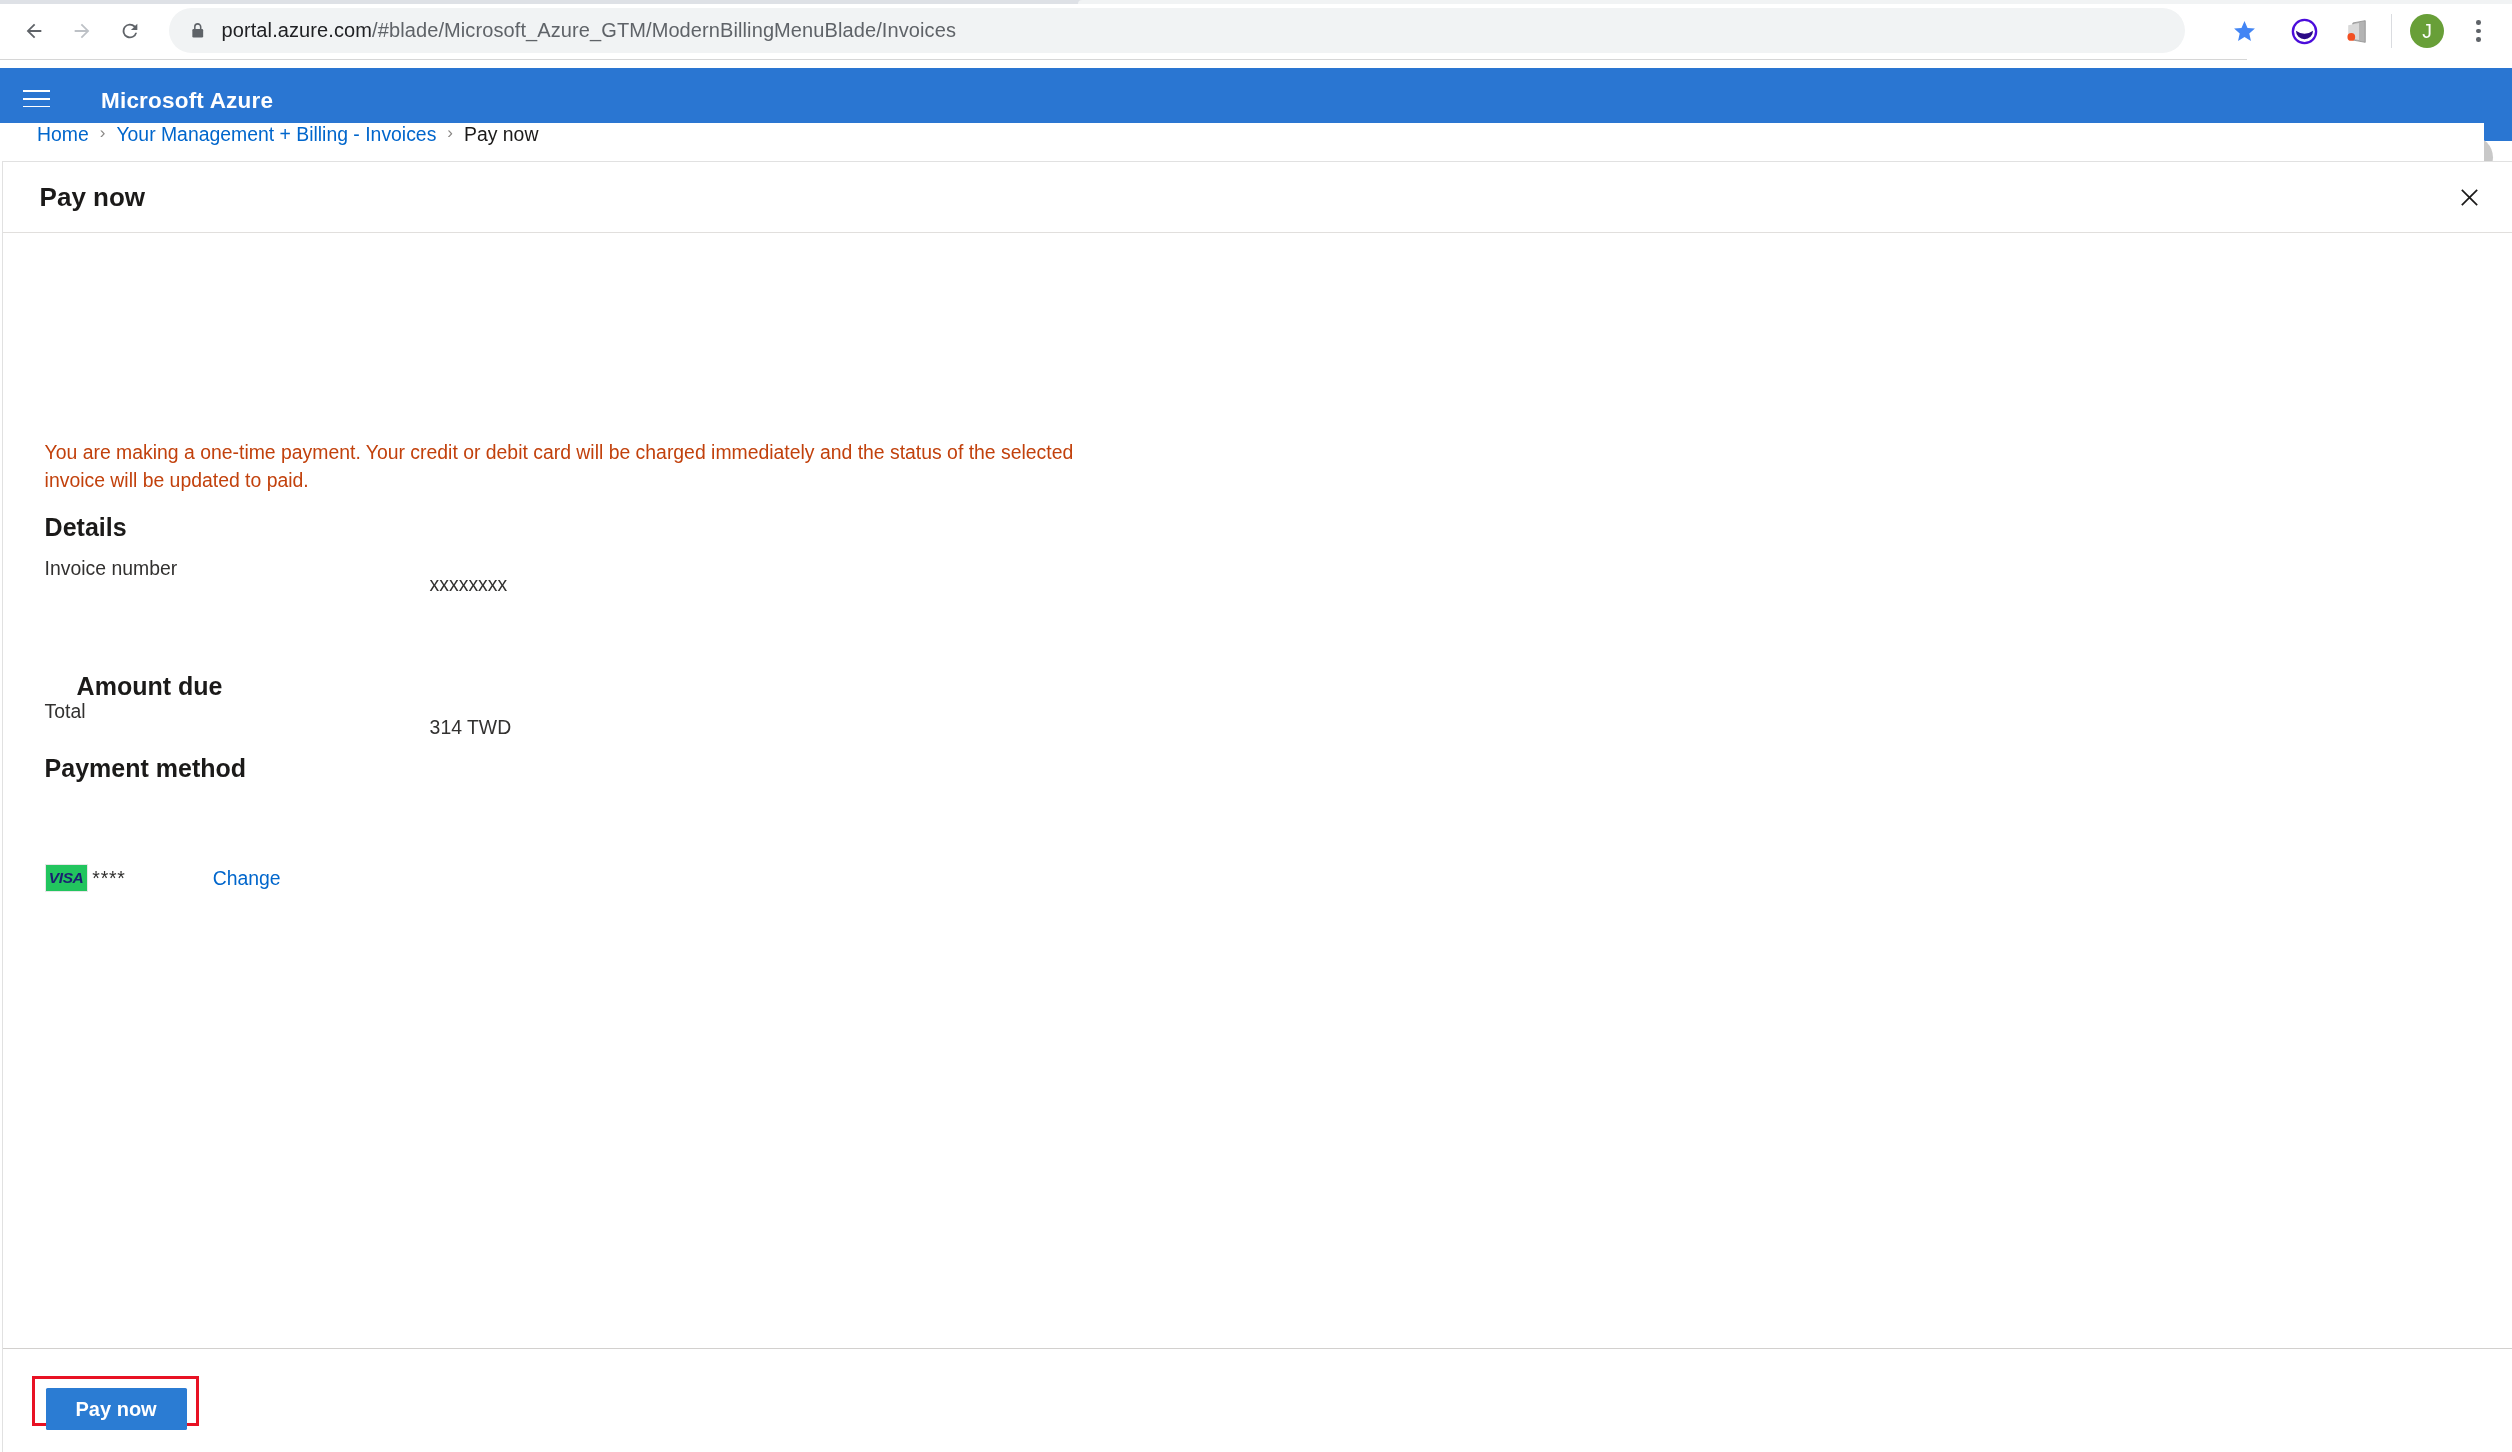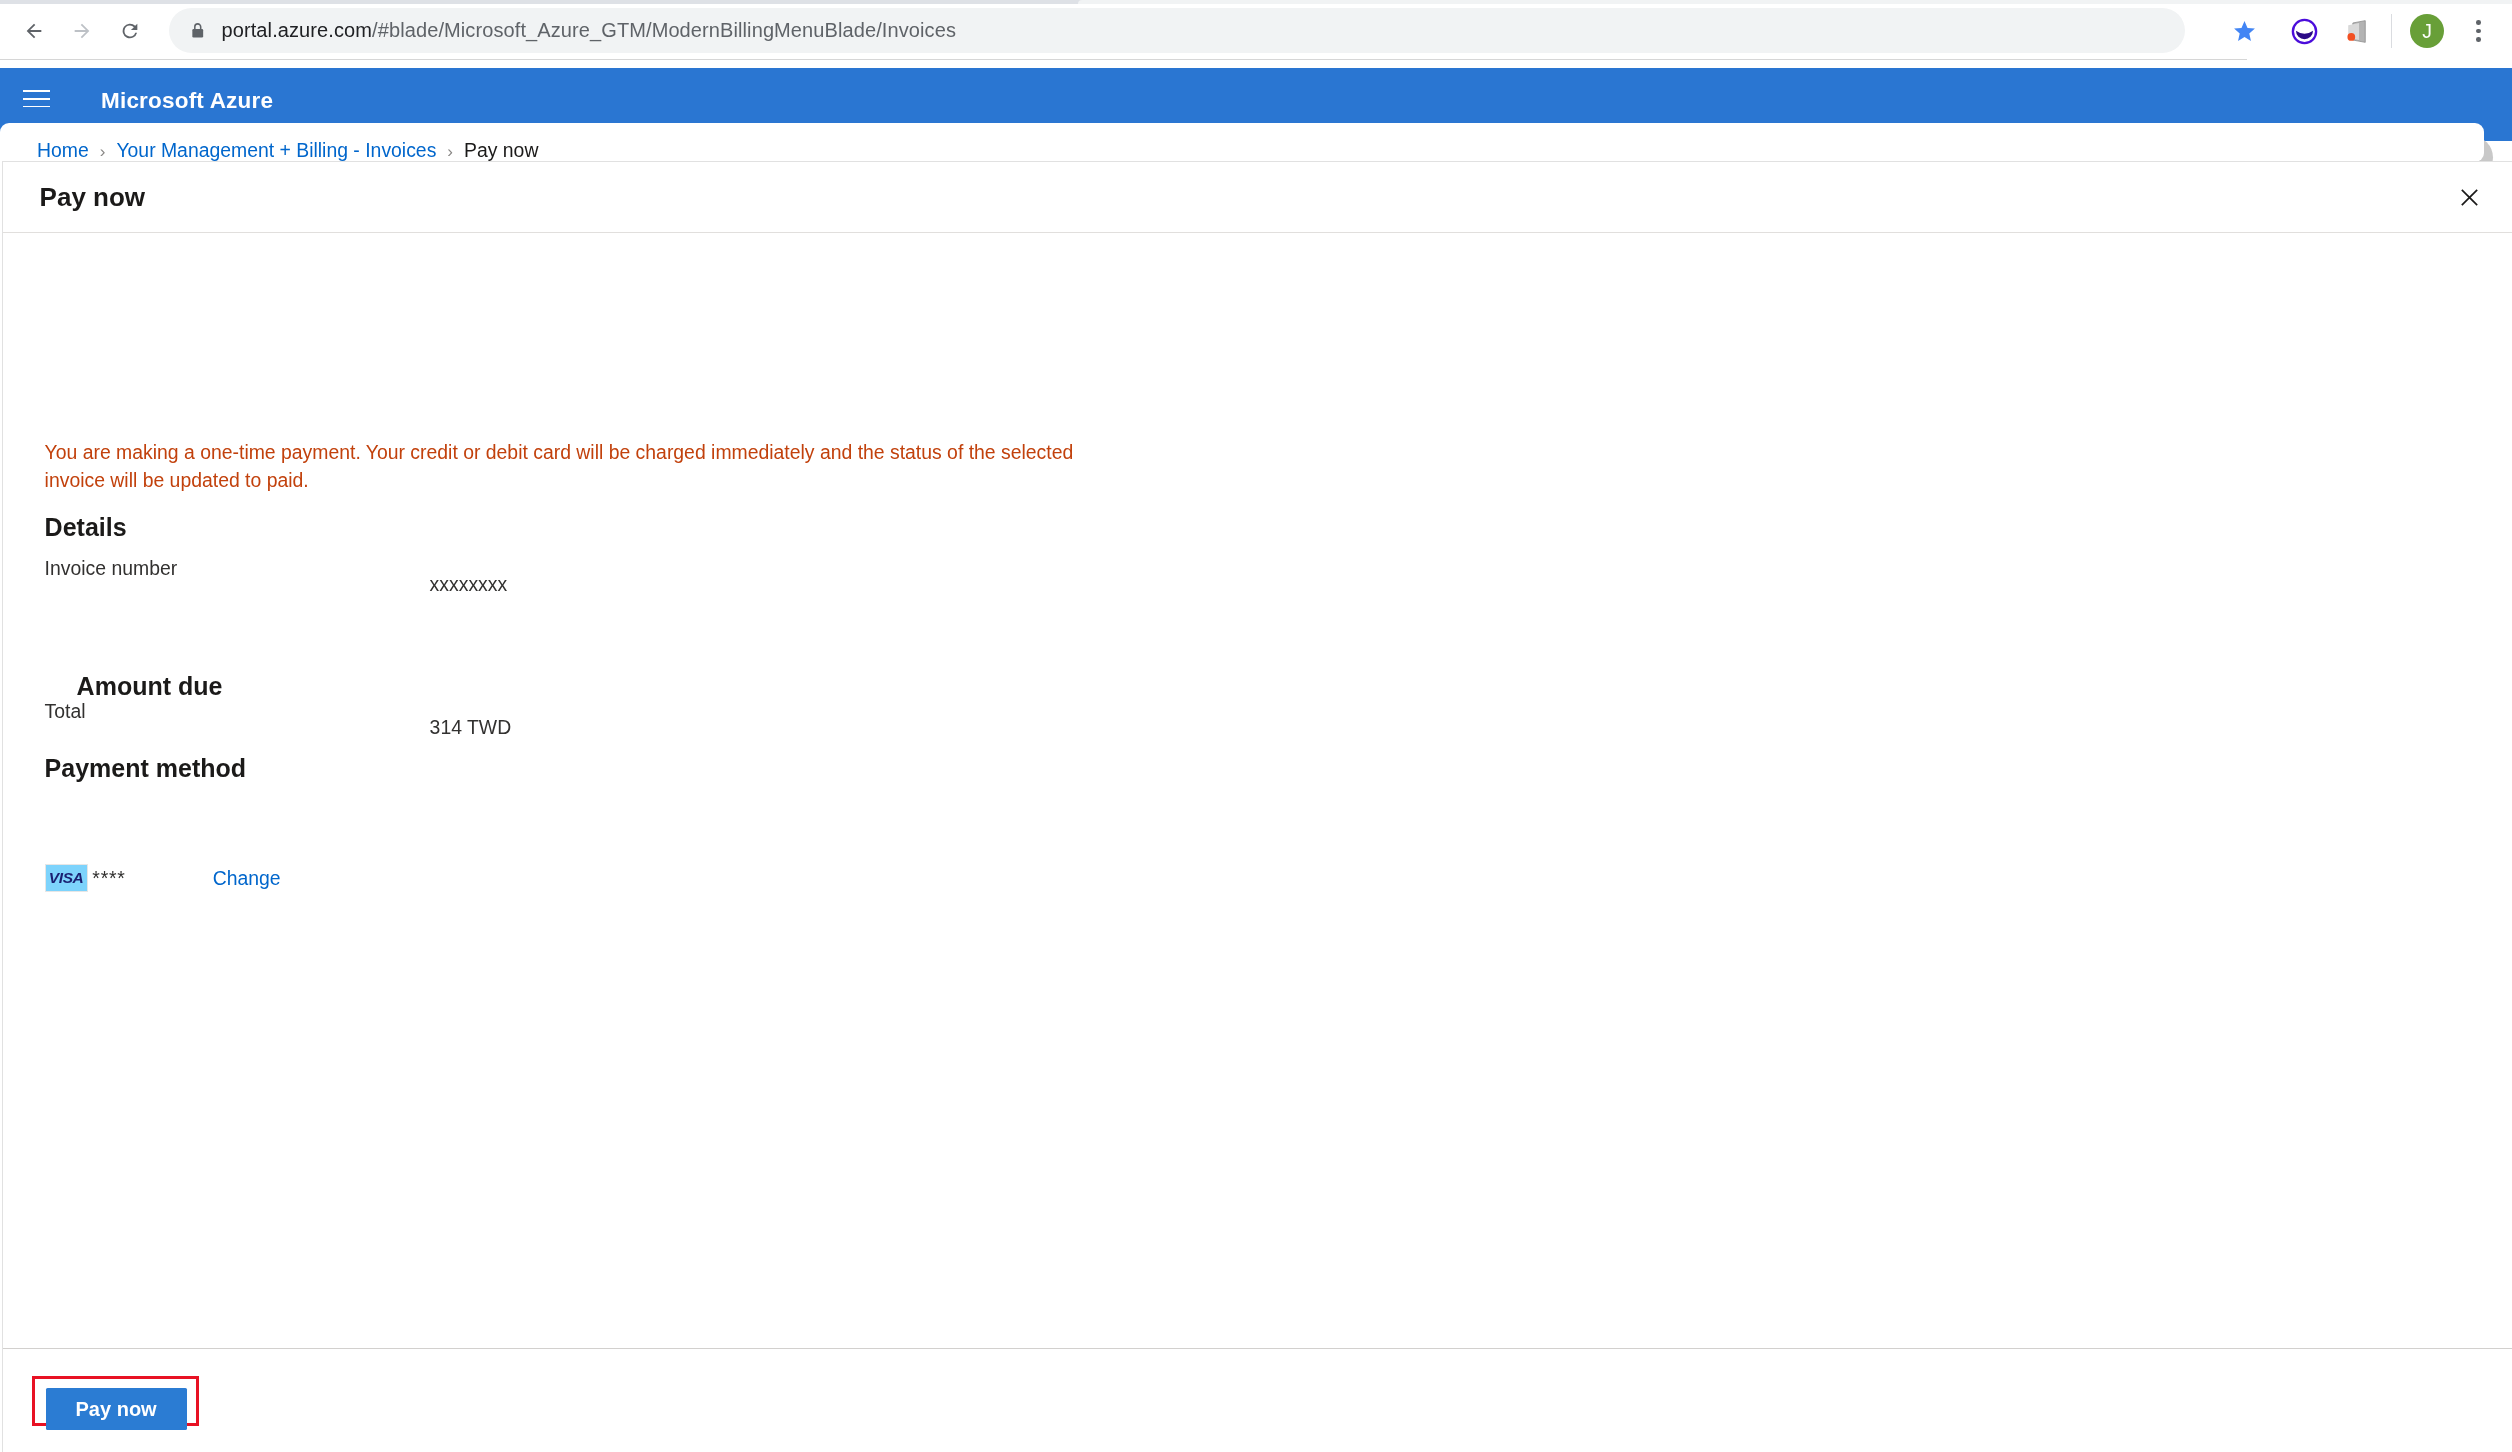--- a/index.html
+++ b/index.html
@@ -181,24 +181,23 @@
   #user-avatar .body {
     position: absolute; left: 6.2px; top: 26px;
     width: 31px; height: 23px; border-radius: 15.5px 15.5px 0 0; background: #8d8d8d;
   }
 
   
   #breadcrumb {
     position: absolute; left: 0; top: 123px;
     width: 2484px; height: 39px;
     background: #ffffff;
-    display: flex; align-items: flex-end;
+    display: flex; align-items: flex-start;
     padding-left: 37px;
     font-size: 19.4px;
-    border-radius: 9px;
   }
   #breadcrumb a {
     color: #0066cc; text-decoration: none; cursor: pointer; white-space: nowrap;
   }
   #breadcrumb .crumb-current { color: #1b1a19; white-space: nowrap; }
   #breadcrumb .crumb-sep {
     color: #8a8886; margin: 0 11px; font-size: 17px;
   }
 
   
@@ -255,21 +254,21 @@
   #row-invoice-date   { top: 367px; }
   #row-total          { top: 466px; }
 
   #payment-method-row {
     position: absolute; left: 42px; top: 630px;
     height: 28px;
     display: flex; align-items: center;
   }
   #visa-logo {
     width: 43px; height: 28px;
-    background: #7dd3fc;
+    background: #22c55e;
     border: 0.8px solid #e6e6e6;
     display: flex; align-items: center; justify-content: center;
   }
   #visa-logo span {
     font-family: "Liberation Sans", sans-serif;
     font-weight: bold;
     font-style: italic;
     font-size: 15.5px;
     color: #1a1f71;
     letter-spacing: -0.4px;

